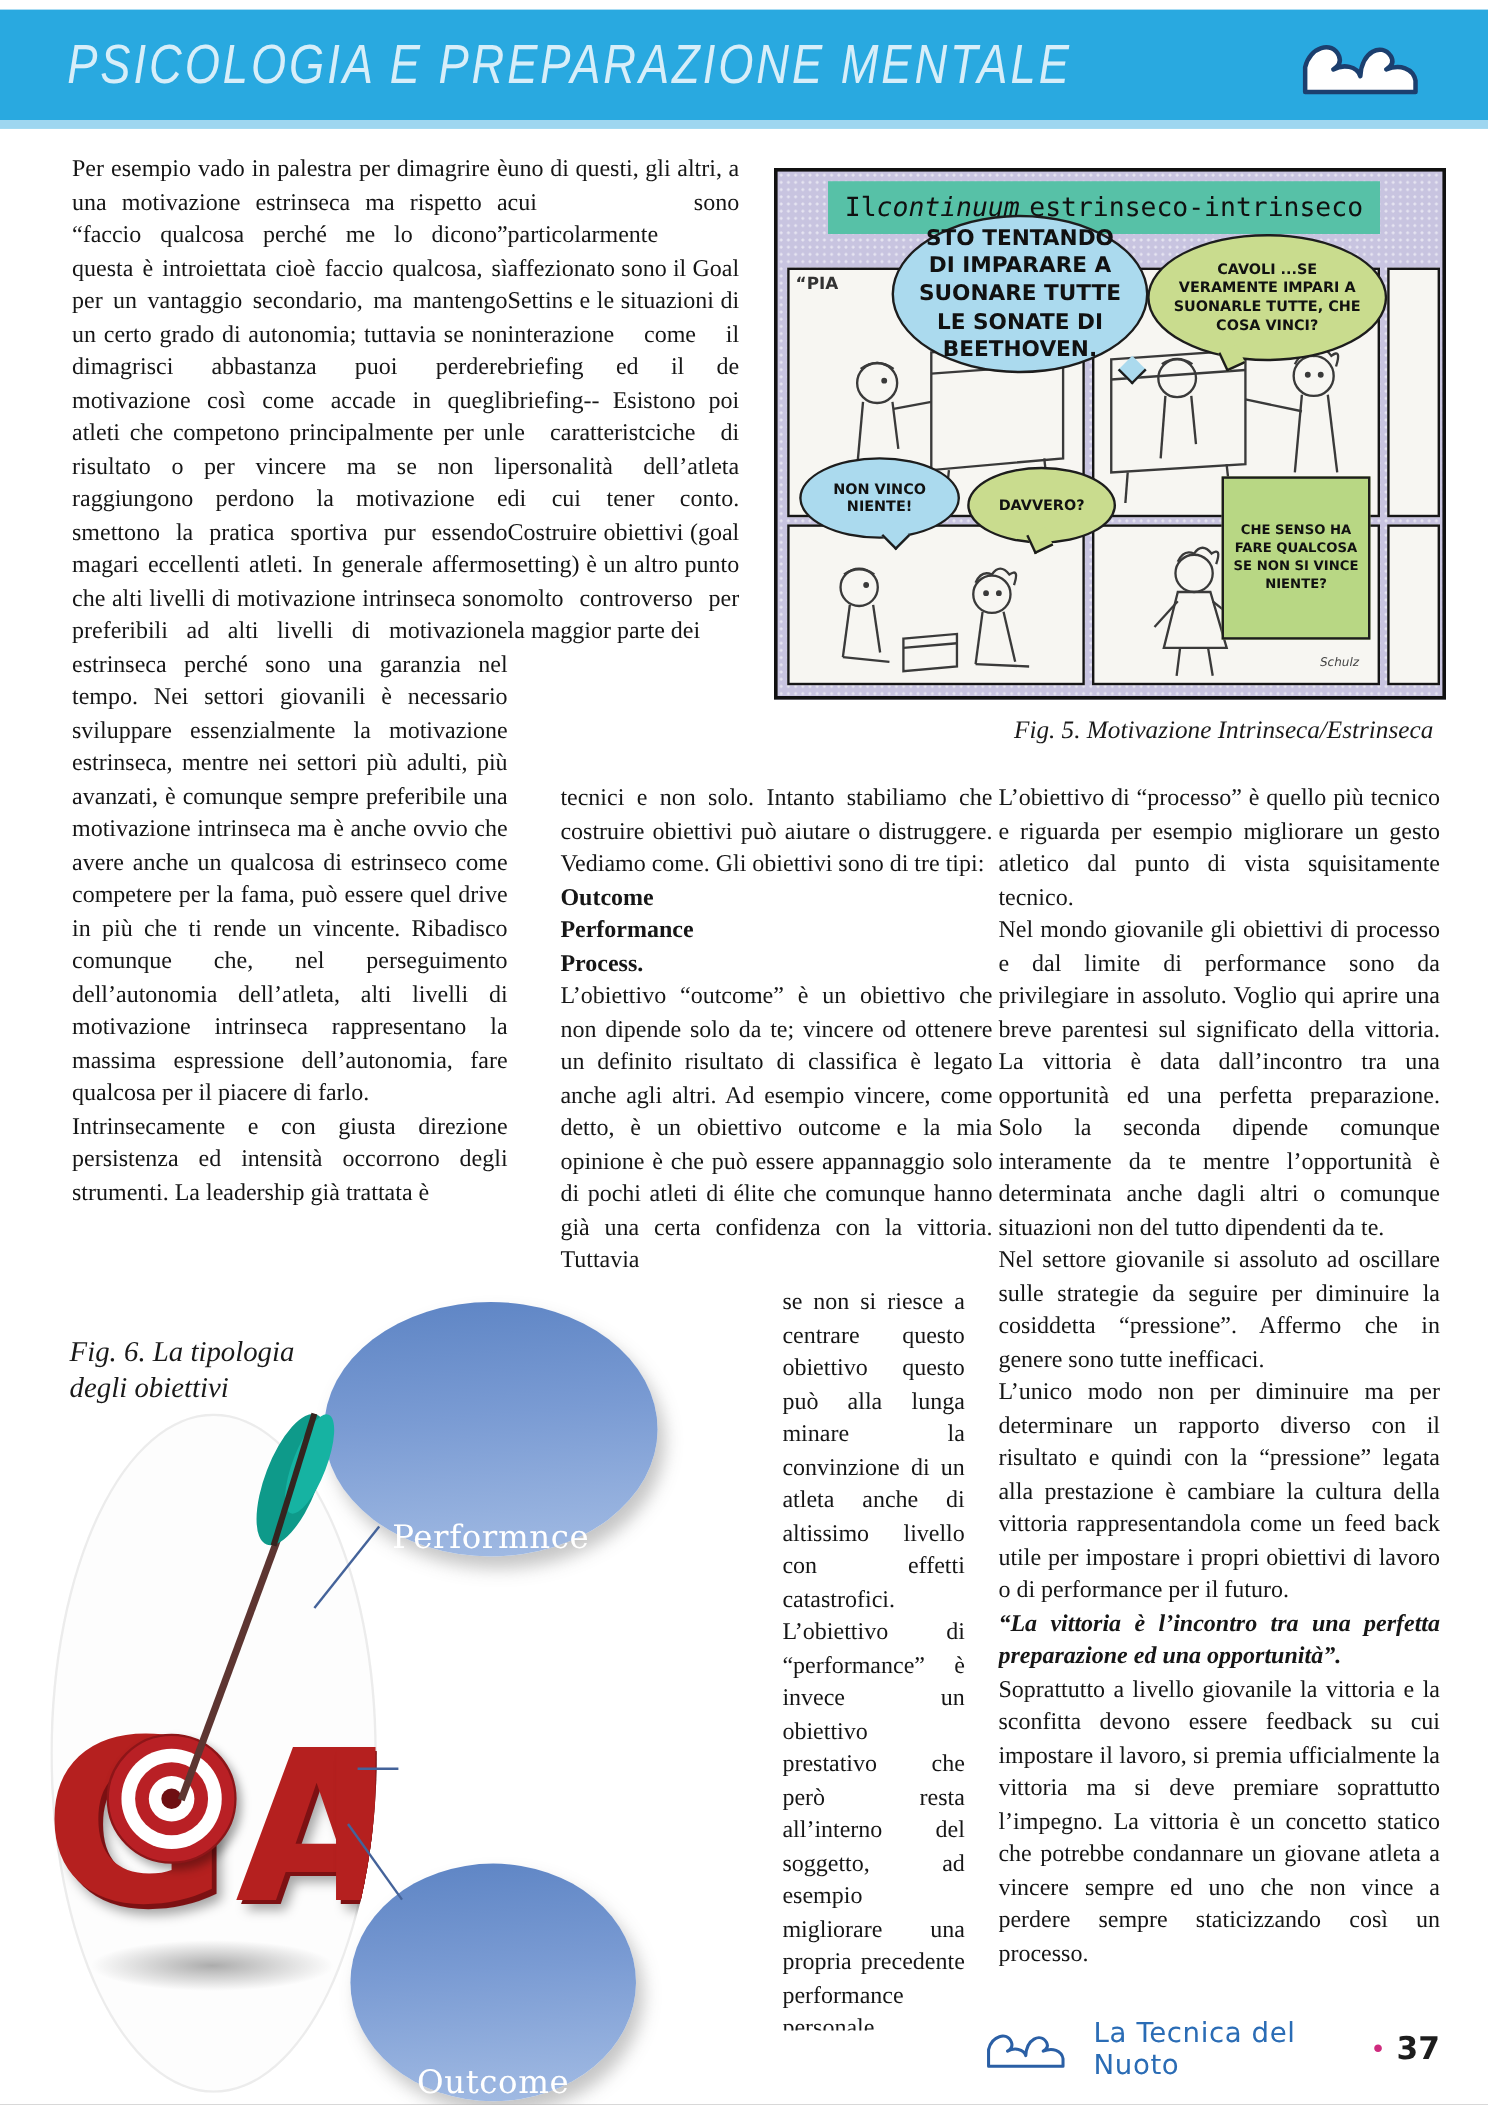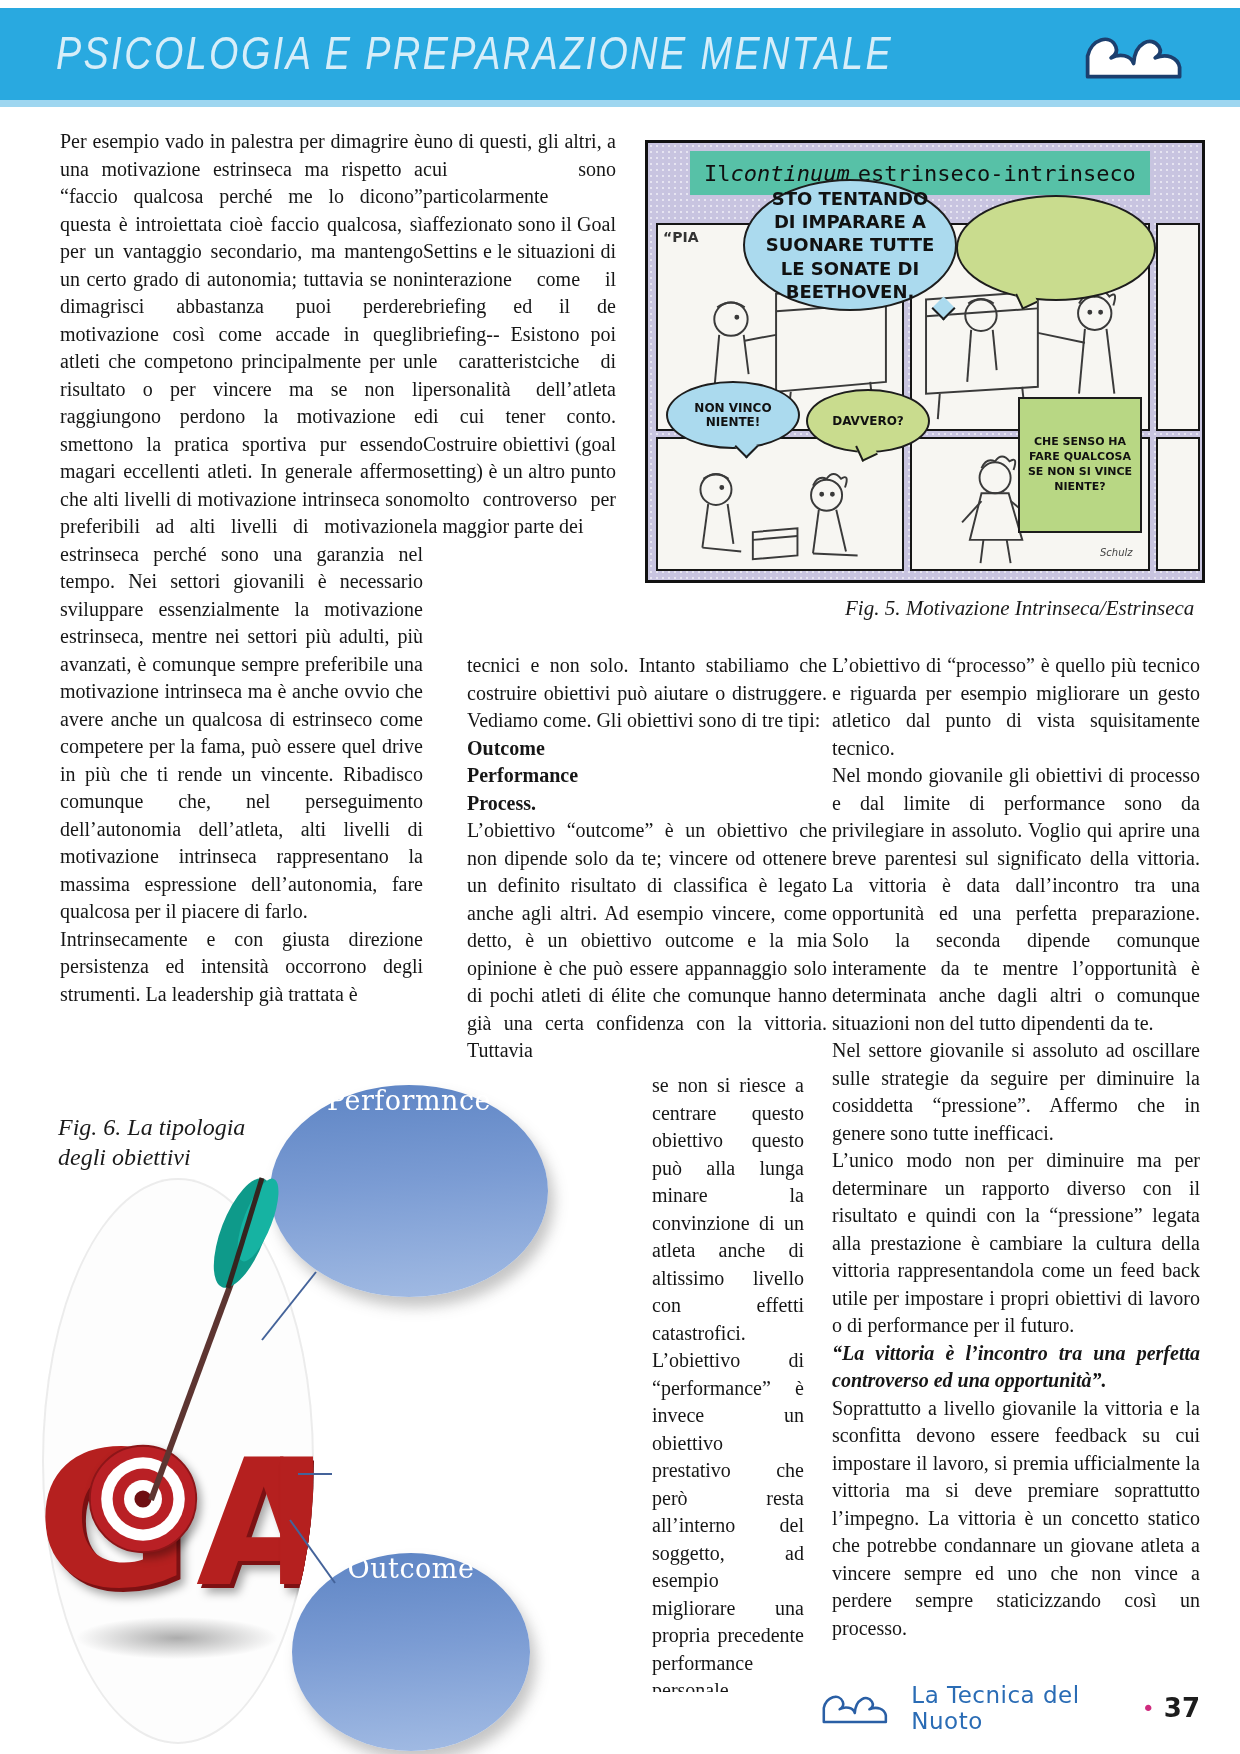--- a/index.html
+++ b/index.html
@@ -77,21 +77,21 @@
   .gl{position:absolute;font-family:"DejaVu Sans",sans-serif;font-weight:900;color:#b5201f;
       font-size:175px;line-height:1;text-shadow:4px 4px 0 #7d1113,8px 9px 10px rgba(0,0,0,.35);}
   .g1{left:-6px;top:248px;font-size:188px;}
   .g2{left:154px;top:258px;}
   .g3{left:222px;top:258px;}
   .dartboard{position:absolute;left:44px;top:264px;width:114px;height:114px;
       filter:drop-shadow(4px 5px 4px rgba(0,0,0,.35));}
   .gshadow{position:absolute;left:30px;top:438px;width:210px;height:44px;
       background:radial-gradient(ellipse at center,rgba(40,40,40,.38),transparent 68%);}
   .fig6-overlay{position:absolute;left:0;top:1100px;width:700px;height:654px;z-index:4;pointer-events:none;}
-  .node{position:absolute;border-radius:50%;display:flex;align-items:flex-start;justify-content:center;
+  .node{position:absolute;border-radius:50%;display:flex;align-items:flex-end;justify-content:center;
       color:#fff;font-family:"DejaVu Serif",serif;font-size:27px;letter-spacing:.5px;z-index:2;
       background:linear-gradient(175deg,#5d84c4 0%,#7a9bd3 45%,#a3bce4 100%);
       box-shadow:6px 10px 14px rgba(90,90,90,.35);}
   .node-perf{left:270px;top:1085px;width:278px;height:212px;}
   .node-proc{left:327px;top:1307px;width:272px;height:198px;}
   .node-out{left:292px;top:1553px;width:238px;height:198px;}
 
   
   .footer{position:absolute;left:820px;top:1686px;width:380px;height:44px;display:flex;
       align-items:center;justify-content:flex-end;gap:9px;}
@@ -201,20 +201,21 @@
       </svg>
     </div>
 
     <div class="panel stripB"></div>
 
     <div class="bubble blue b1">
       <span>STO TENTANDO DI IMPARARE A SUONARE TUTTE LE SONATE DI BEETHOVEN.</span>
       <i class="tail tb t1"></i>
     </div>
     <div class="bubble green b2">
+      <span>CAVOLI ...SE VERAMENTE IMPARI A SUONARLE TUTTE, CHE COSA VINCI?</span>
       <i class="tail tg t2"></i>
     </div>
     <div class="bubble blue b3">
       <span>NON VINCO NIENTE!</span>
       <i class="tail tb t3"></i>
     </div>
     <div class="bubble green b4">
       <span>DAVVERO?</span>
       <i class="tail tg t4"></i>
     </div>
@@ -236,21 +237,21 @@
 
   <div class="col col2c">
     <p>se non si riesce a centrare questo obiettivo questo può alla lunga minare la convinzione di un atleta anche di altissimo livello con effetti catastrofici. L’obiettivo di “performance” è invece un obiettivo prestativo che però resta all’interno del soggetto, ad esempio migliorare una propria precedente performance personale.</p>
   </div>
 
   <div class="col col3">
     <p>L’obiettivo di “processo” è quello più tecnico e riguarda per esempio migliorare un gesto atletico dal punto di vista squisitamente tecnico.</p>
     <p>Nel mondo giovanile gli obiettivi di processo e dal limite di performance sono da privilegiare in assoluto. Voglio qui aprire una breve parentesi sul significato della vittoria. La vittoria è data dall’incontro tra una opportunità ed una perfetta preparazione. Solo la seconda dipende comunque interamente da te mentre l’opportunità è determinata anche dagli altri o comunque situazioni non del tutto dipendenti da te.</p>
     <p>Nel settore giovanile si assoluto ad oscillare sulle strategie da seguire per diminuire la cosiddetta “pressione”. Affermo che in genere sono tutte inefficaci.</p>
     <p>L’unico modo non per diminuire ma per determinare un rapporto diverso con il risultato e quindi con la “pressione” legata alla prestazione è cambiare la cultura della vittoria rappresentandola come un feed back utile per impostare i propri obiettivi di lavoro o di performance per il futuro.</p>
-    <p class="quote">“La vittoria è l’incontro tra una perfetta controverso ed una opportunità”.</p>
+    <p class="quote">“La vittoria è l’incontro tra una perfetta preparazione ed una opportunità”.</p>
     <p>Soprattutto a livello giovanile la vittoria e la sconfitta devono essere feedback su cui impostare il lavoro, si premia ufficialmente la vittoria ma si deve premiare soprattutto l’impegno. La vittoria è un concetto statico che potrebbe condannare un giovane atleta a vincere sempre ed uno che non vince a perdere sempre staticizzando così un processo.</p>
   </div>
 
   <div class="caption fig6cap">
     <div>Fig. 6. La tipologia</div>
     <div>degli obiettivi</div>
   </div>
 
   <div class="goal-ellipse">
     <span class="gl g1">G</span>

